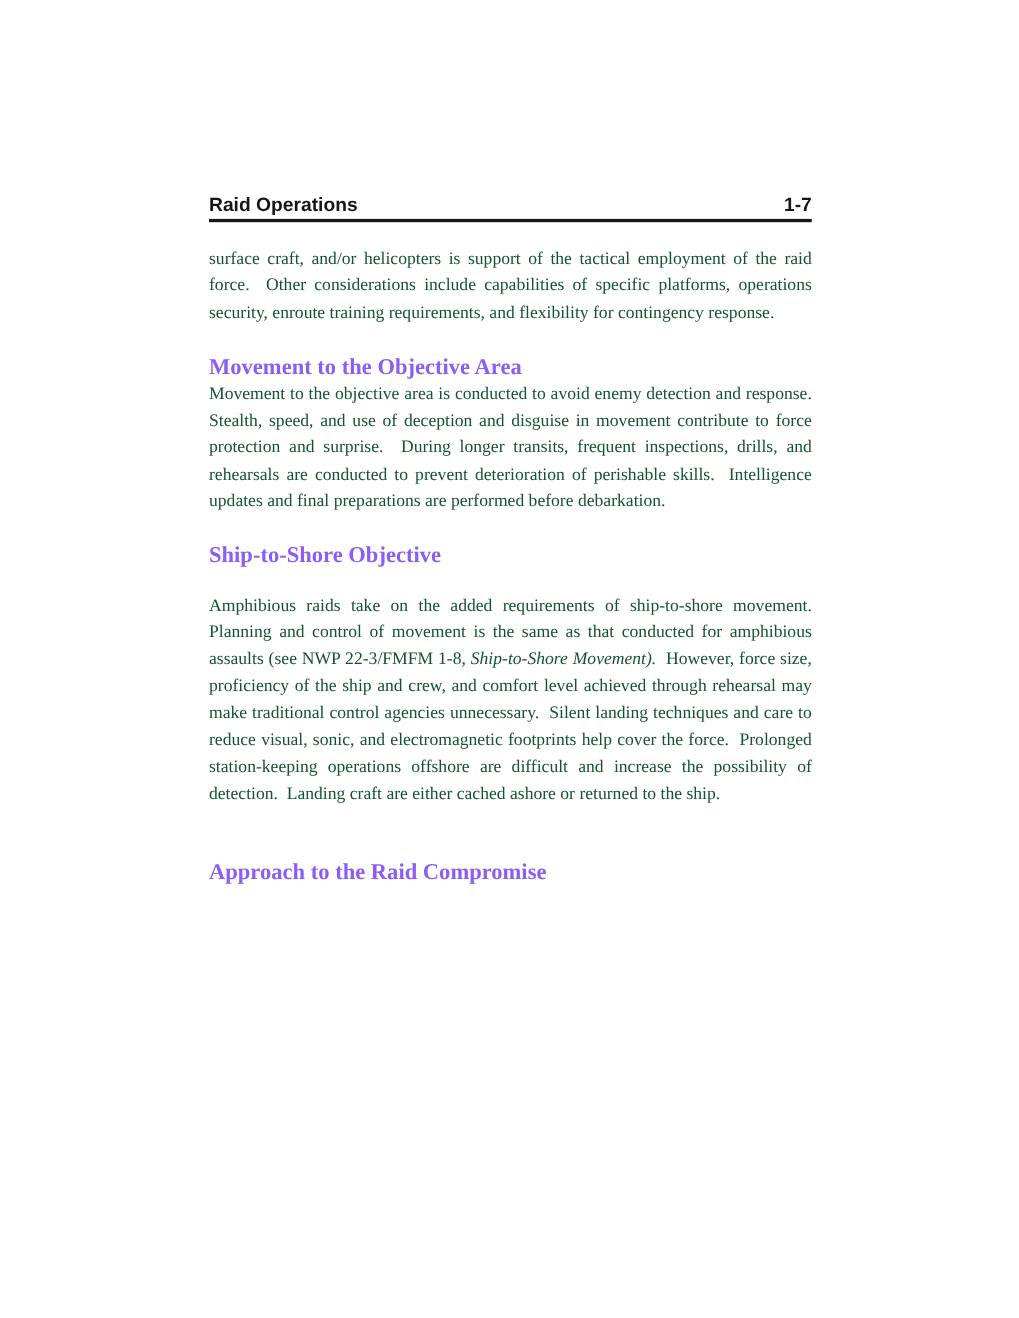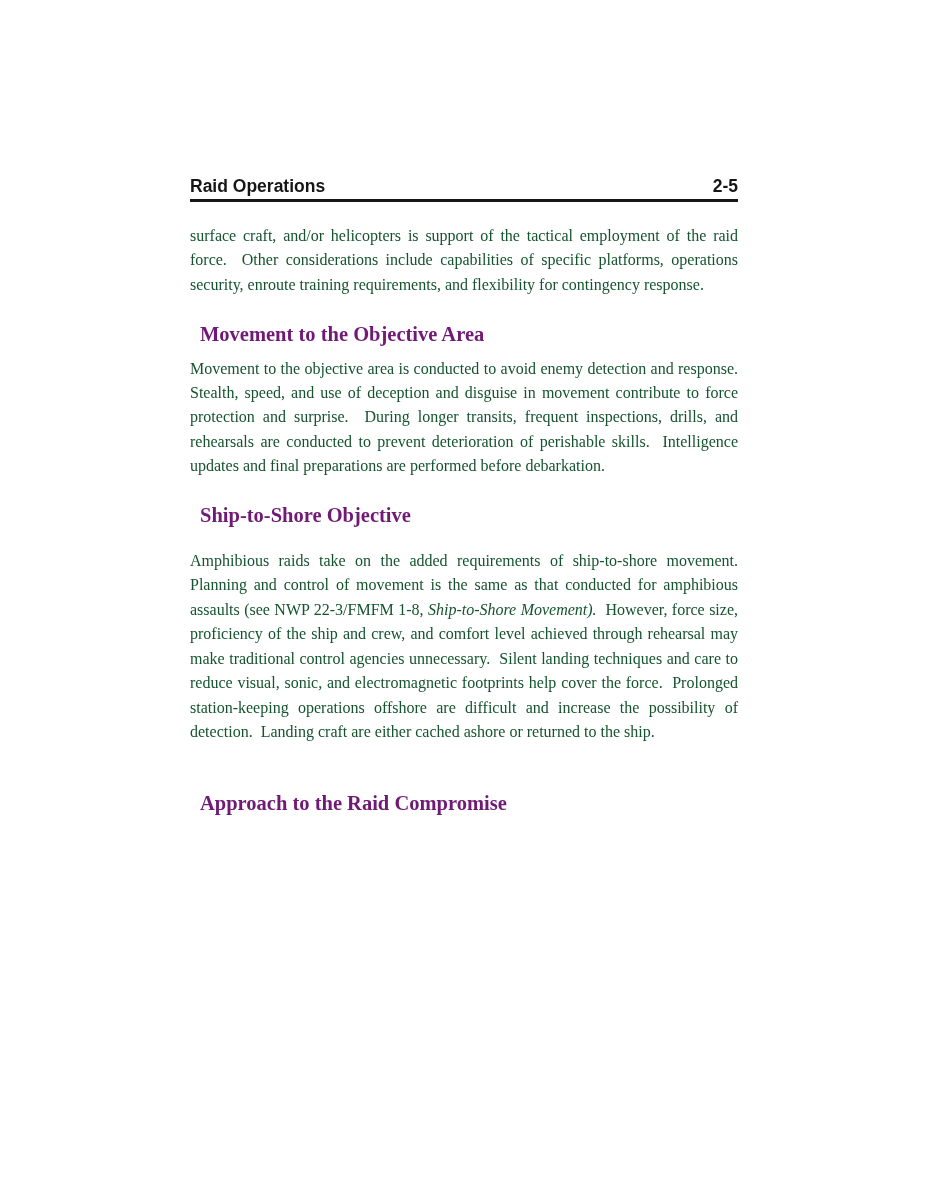--- a/index.html
+++ b/index.html
@@ -40,46 +40,46 @@
   }
   .body-text {
     margin: 0;
     font-size: 16px;
     line-height: 24.4px;
     text-align: justify;
     white-space: pre-wrap;
     color: #14532d;
   }
   .section-heading {
-    margin: 10px;
+    margin: 0;
     font-size: 20.5px;
     line-height: 24.4px;
     font-weight: 700;
-    color: #701a75;
+    color: #8b5cf6;
     white-space: pre-wrap;
   }
   .mt-p1 { margin-top: 22px; }
   .mt-h-movement { margin-top: 25px; }
   .mt-p2 { }
   .mt-h-ship { margin-top: 24px; }
   .mt-p3 { margin-top: 22px; }
   .mt-h-approach { margin-top: 47px; }
   .mt-p4 { margin-top: 23px; }
   .justify-last { text-align-last: justify; }
   .pub-title { }
 </style>
 </head>
 <body>
 
 <div class="page">
   <div class="column">
 
     <div class="running-header">
       <span>Raid Operations</span>
-      <span>2-5</span>
+      <span>1-7</span>
     </div>
 
     <p class="body-text mt-p1">surface craft, and/or helicopters is support of the tactical employment of the raid force.  Other considerations include capabilities of specific platforms, operations security, enroute training requirements, and flexibility for contingency response.</p>
 
     <h2 class="section-heading mt-h-movement">Movement to the Objective Area</h2>
 
     <p class="body-text mt-p2">Movement to the objective area is conducted to avoid enemy detection and response.  Stealth, speed, and use of deception and disguise in movement contribute to force protection and surprise.  During longer transits, frequent inspections, drills, and rehearsals are conducted to prevent deterioration of perishable skills.  Intelligence updates and final preparations are performed before debarkation.</p>
 
     <h2 class="section-heading mt-h-ship">Ship-to-Shore Objective</h2>
 

